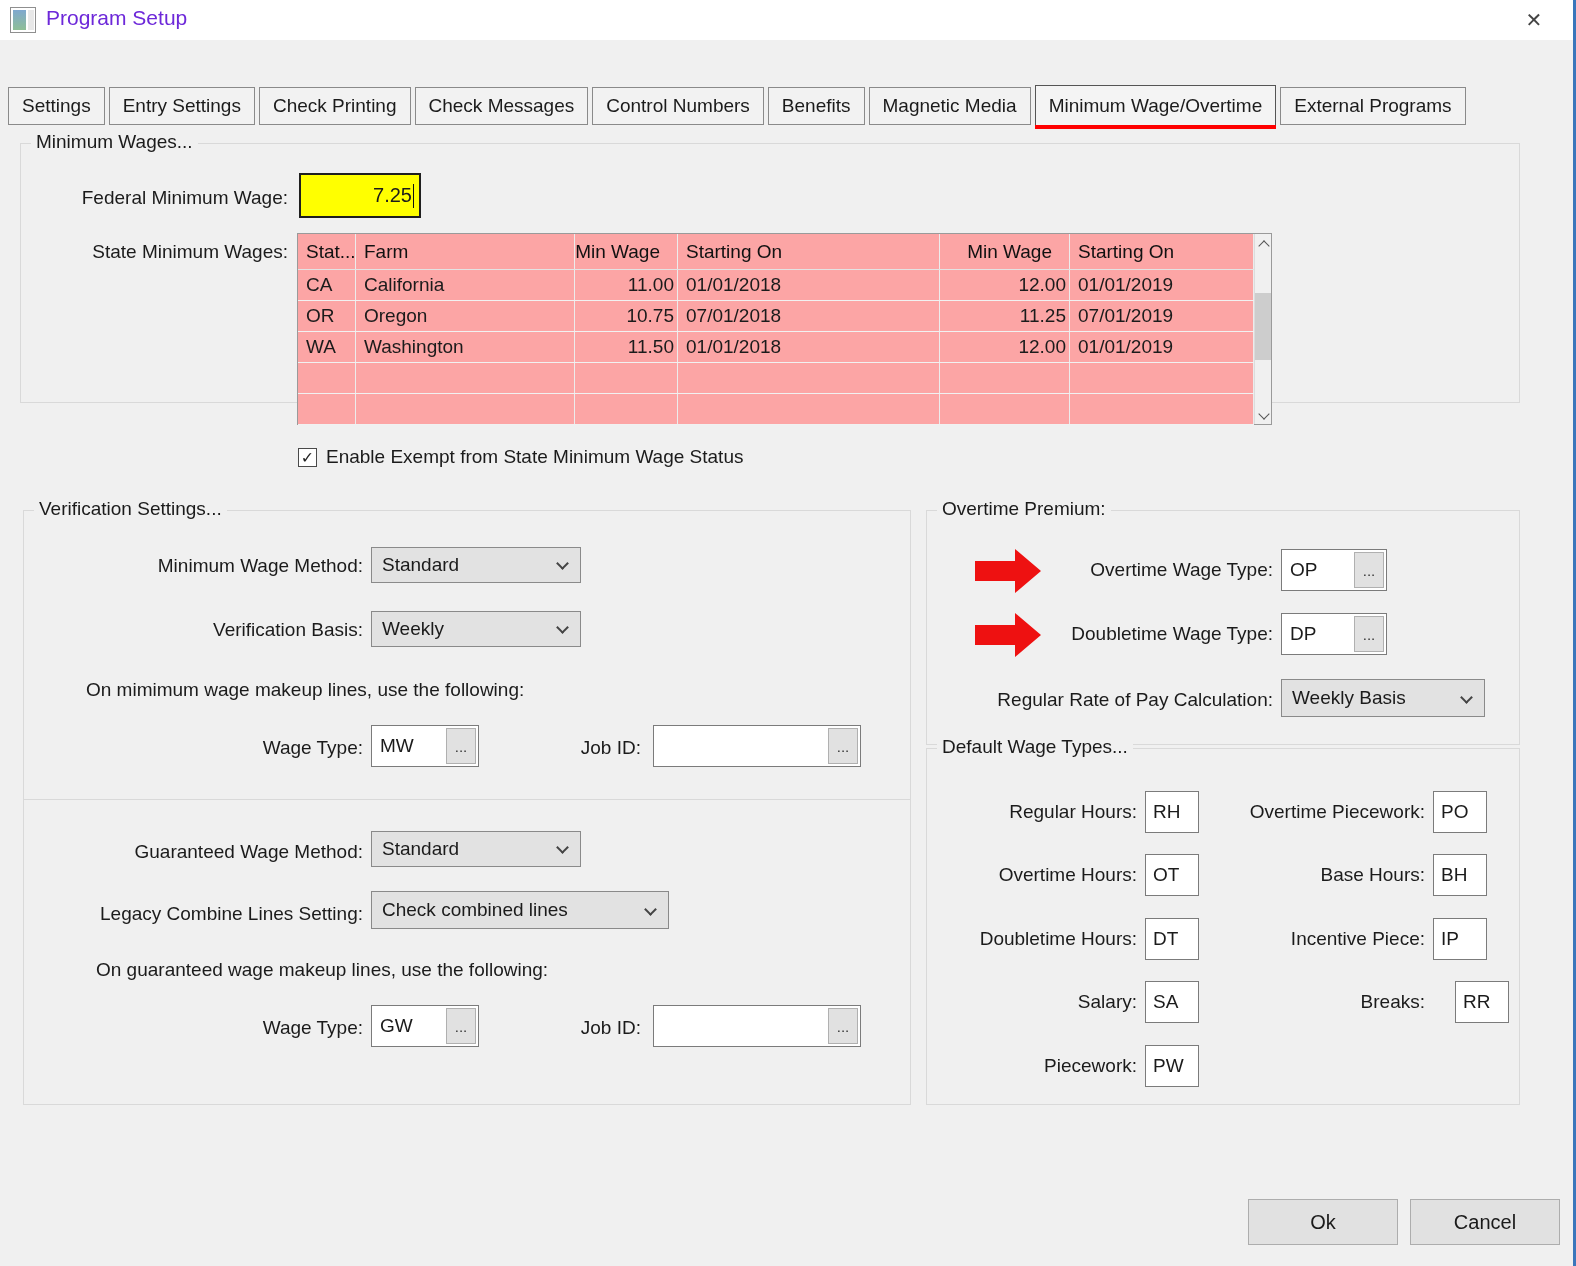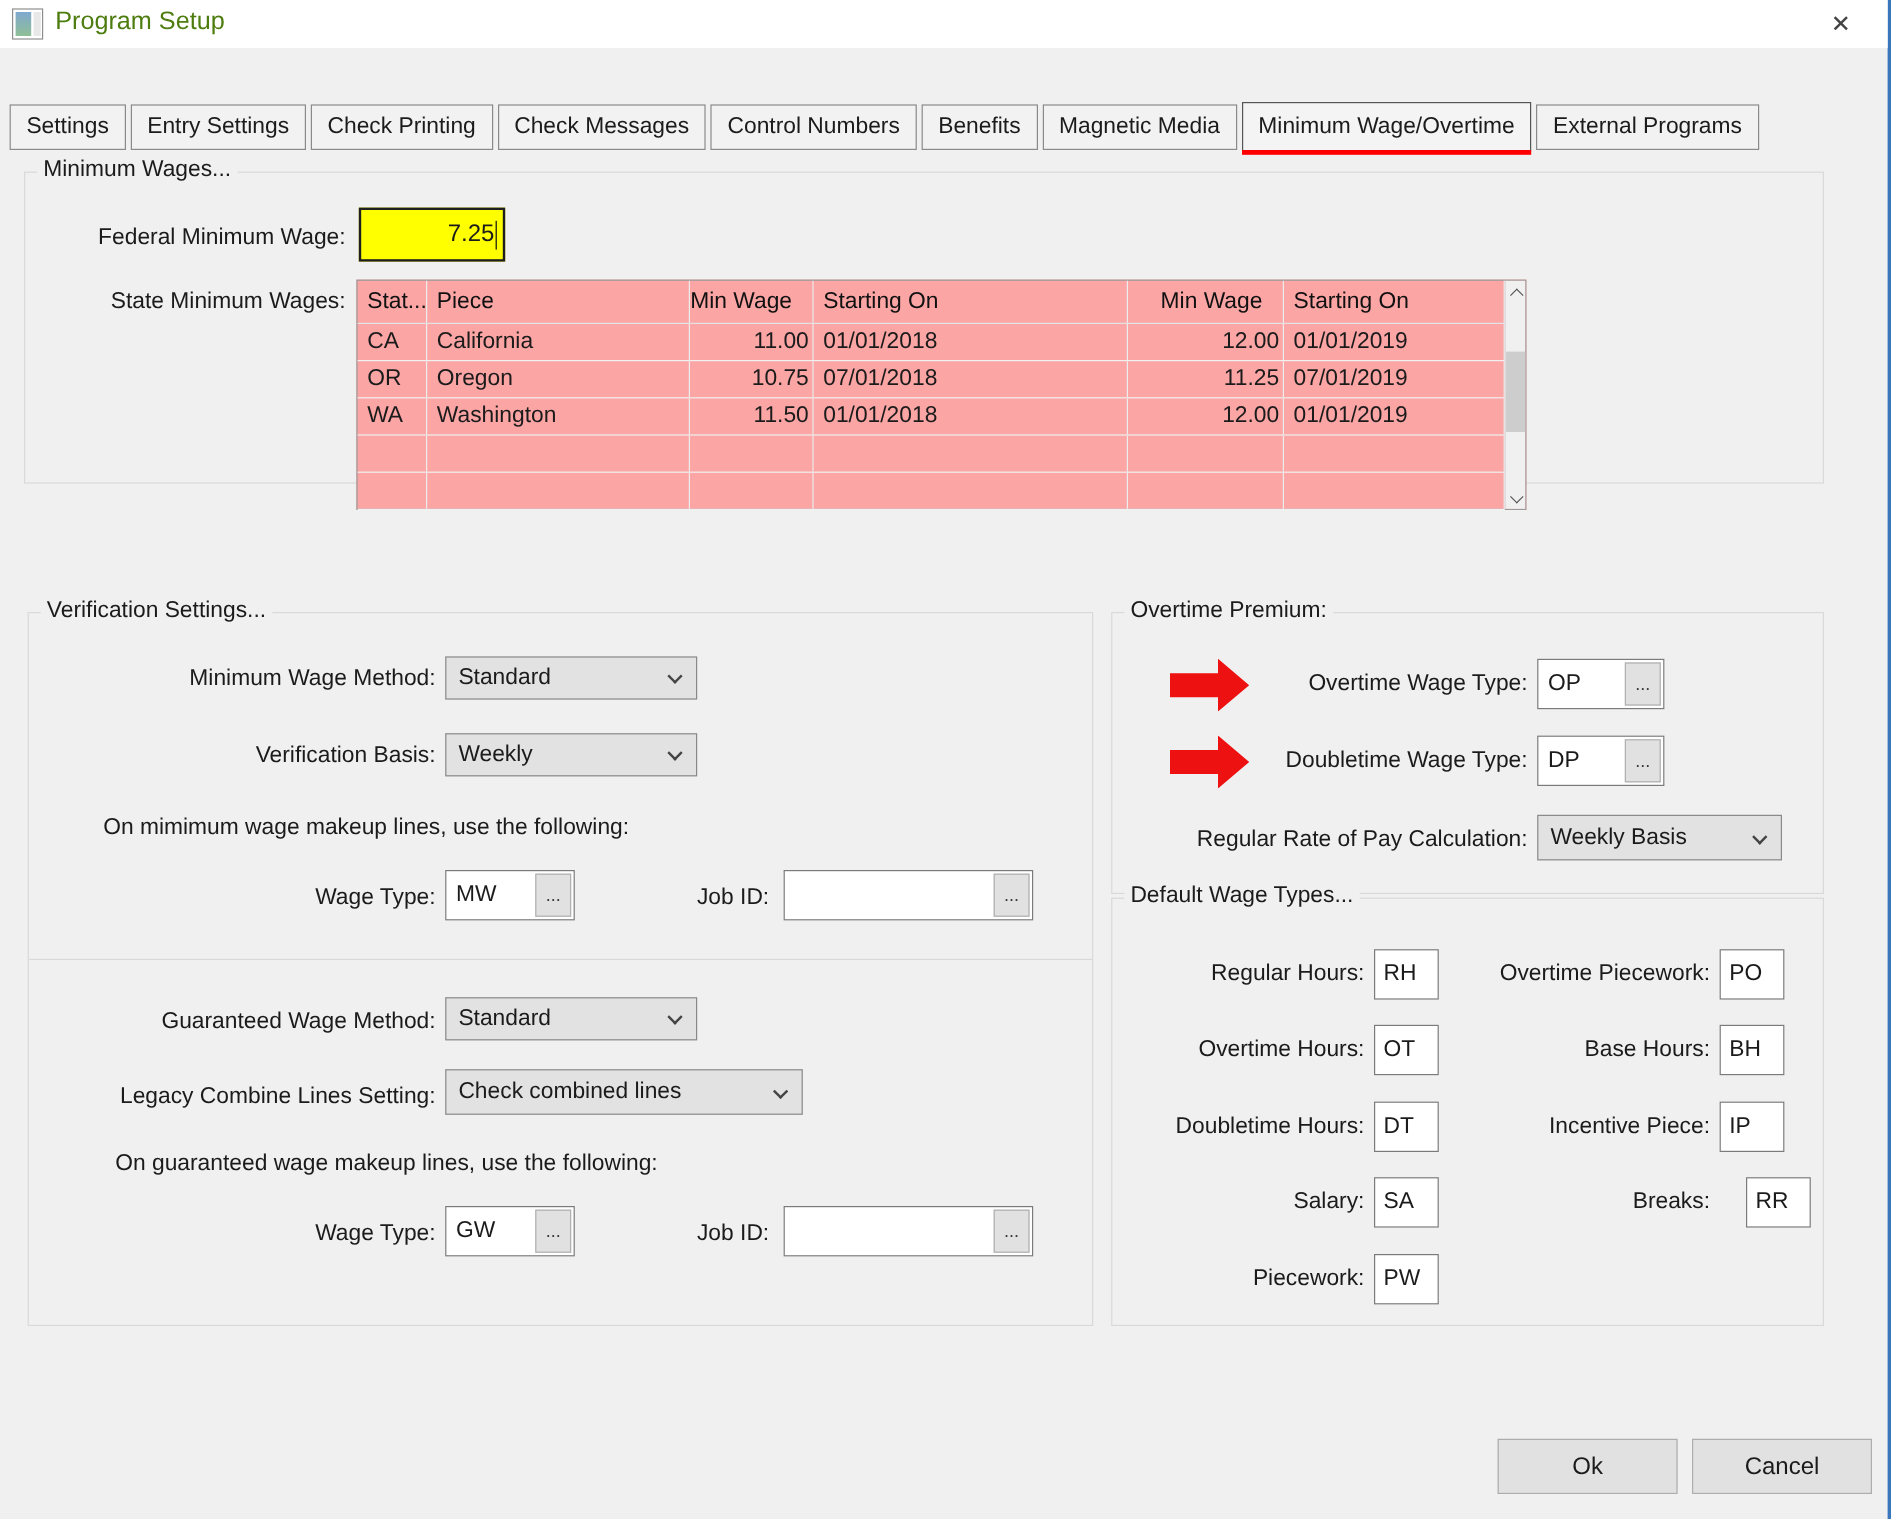--- a/index.html
+++ b/index.html
@@ -4,21 +4,21 @@
 <style>
   * { margin:0; padding:0; box-sizing:border-box; }
   html,body { width:1576px; height:1266px; }
   body { font-family:"Liberation Sans", sans-serif; background:#ffffff; position:relative; overflow:hidden; color:#1b1b1b; }
   .window { position:absolute; left:0; top:0; width:1576px; height:1266px; background:#f0f0f0; border-right:3px solid var(--win-border,#3a76bb); }
   
   .titlebar { position:absolute; left:0; top:0; width:100%; height:40px; background:#ffffff; }
   .appicon { position:absolute; left:10px; top:7px; width:26px; height:26px; border:1px solid #8f8f8f; background:#fff; }
   .appicon .p1 { position:absolute; left:2px; top:2px; width:13px; height:20px; background:linear-gradient(#7fa8cf,#8fbf96); }
   .appicon .p2 { position:absolute; left:17px; top:2px; width:6px; height:20px; background:#e8e8e8; }
-  .title { position:absolute; left:46px; top:6px; font-size:21px; color:#4d7c0f; }
+  .title { position:absolute; left:46px; top:6px; font-size:21px; color:#6d28d9; }
   .close { position:absolute; right:22px; top:4px; width:34px; height:32px; font-size:20px; color:#444; display:flex; align-items:center; justify-content:center; cursor:default; }
   
   .tabrow { position:absolute; display:flex; gap:3px; align-items:flex-start; }
   #row1 { left:8px; top:44px; }
   #row2 { left:8px; top:87px; gap:4px; }
   .tab { position:relative; height:37px; line-height:35px; padding:0 13px; font-size:19px; background:#f2f2f2; border:1px solid #8a8a8a; white-space:nowrap; }
   .tab.active { border-color:#555; background:#f4f4f4; }
   .tab.active::after { content:""; position:absolute; left:-1px; right:-1px; bottom:-7px; height:4px; background:var(--accent-red,#ff0000); }
   #row1 .tab:nth-child(2) { margin-left:10px; }
   #row1 .tab:nth-child(6) { padding-right:34px; }
@@ -99,21 +99,21 @@
     <div class="fedinput">
       <span>7.25</span>
         <span class="caret"></span>
     </div>
     <div class="rlabel" style="left:0; top:97px; width:267px;">State Minimum Wages:</div>
 
     <div class="mwtable">
       <div class="tcols">
         <div class="thead">
             <div class="th c0">Stat...</div>
-            <div class="th c1">Piece</div>
+            <div class="th c1">Farm</div>
             <div class="th c2">Min Wage</div>
             <div class="th c3">Starting On</div>
             <div class="th c4">Min Wage</div>
             <div class="th c5">Starting On</div>
           </div>
         <div>
             <div class="tr">
               <div class="td c0">CA</div>
               <div class="td c1">California</div>
               <div class="td c2">11.00</div>
@@ -159,20 +159,24 @@
         <div class="sbtn" style="top:0;">
             <span class="chev up"></span>
           </div>
         <div class="sthumb"></div>
         <div class="sbtn" style="bottom:0;">
             <span class="chev" style="top:6px;"></span>
           </div>
       </div>
     </div>
 
+    <div class="checkrow">
+      <div class="checkbox checked"></div>
+      <div class="checklabel">Enable Exempt from State Minimum Wage Status</div>
+    </div>
   </div>
 
   <div class="group" style="left:23px; top:510px; width:888px; height:595px;">
     <span class="glabel">Verification Settings...</span>
 
     <div class="rlabel" style="left:0; top:44px; width:339px;">Minimum Wage Method:</div>
     <div class="combo" style="left:347px; top:36px; width:210px; height:36px;">
       <span>Standard</span>
         <span class="chev"></span>
     </div>

